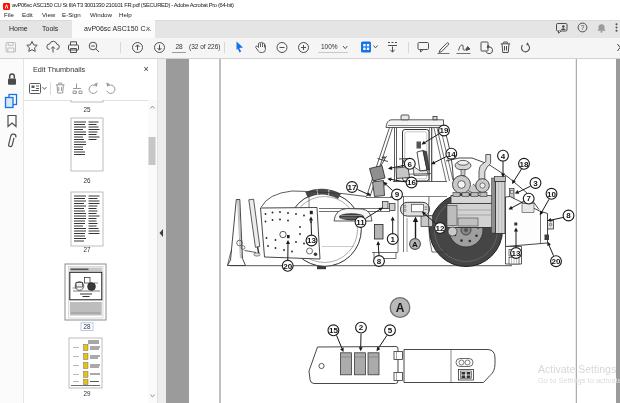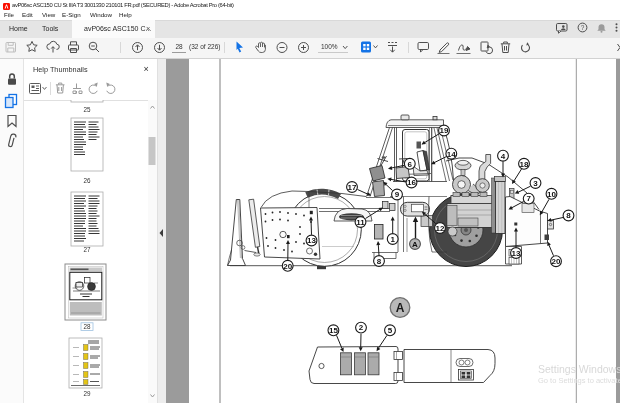--- a/index.html
+++ b/index.html
@@ -172,21 +172,21 @@
       <rect x="9" y="35.5" width="7.5" height="10"></rect>
       <rect x="5.5" y="38.5" width="7.5" height="10" fill="#d7e7fb"></rect>
     </g>
 
     <path d="M8,56.5 h8 v11 l-4,-3.4 l-4,3.4 Z" stroke="#4f4f4f" stroke-width="1.2" fill="none"></path>
 
     <path d="M14.8,77.5 a2.6,2.6 0 0 0 -5.2,0 v8.5 a1.8,1.8 0 0 0 3.6,0 v-7.5" stroke="#4f4f4f" stroke-width="1.2" fill="none" transform="rotate(14 12 82)"></path>
   </svg>
 
   <div class="abs" style="left:24px;top:59px;width:133px;height:344px;background:#ffffff;"></div>
-  <div class="t" style="left:33px;top:65px;font-size:7.3px;color:#333;">Help Thumbnails</div>
+  <div class="t" style="left:33px;top:65px;font-size:7.3px;color:#333;">Edit Thumbnails</div>
   <div class="t" style="left:143.5px;top:64px;font-size:9px;color:#333;">×</div>
 
   <svg class="abs" style="left:24px;top:78px" width="133" height="24" viewBox="0 0 133 24">
     <g stroke="#5a5a5a" fill="none" stroke-width="1">
       <rect x="5.5" y="5.5" width="11" height="10" rx="1"></rect>
       <rect x="7.5" y="7.5" width="3" height="2.5" fill="#5a5a5a" stroke="none"></rect>
       <path d="M12,8 h3 M12,10.5 h3 M7.5,12.5 h7.5"></path>
       <path d="M18.5,9 l2,2.4 l2,-2.4" stroke-width="0.9"></path>
     </g>
     <line x1="26.5" y1="4" x2="26.5" y2="17" stroke="#dcdcdc"></line>
@@ -596,16 +596,16 @@
         <circle cx="390" cy="330.3" r="5.4"></circle>
       </g>
       <g fill="#111" font-weight="bold" font-size="8px">
         <text x="333.4" y="333.1">15</text>
         <text x="361" y="330.4">2</text>
         <text x="390" y="333.1">5</text>
       </g>
     </g>
   </svg>
 
-  <div class="t" style="left:538px;top:363px;font-size:10.5px;color:#d8d8d8;">Settings Windows</div>
+  <div class="t" style="left:538px;top:363px;font-size:10.5px;color:#d8d8d8;">Activate Settings</div>
   <div class="t" style="left:538px;top:375.5px;font-size:7.5px;color:#dcdcdc;">Go to Settings to activate...</div>
 
 </div>
 
 </body></html>

